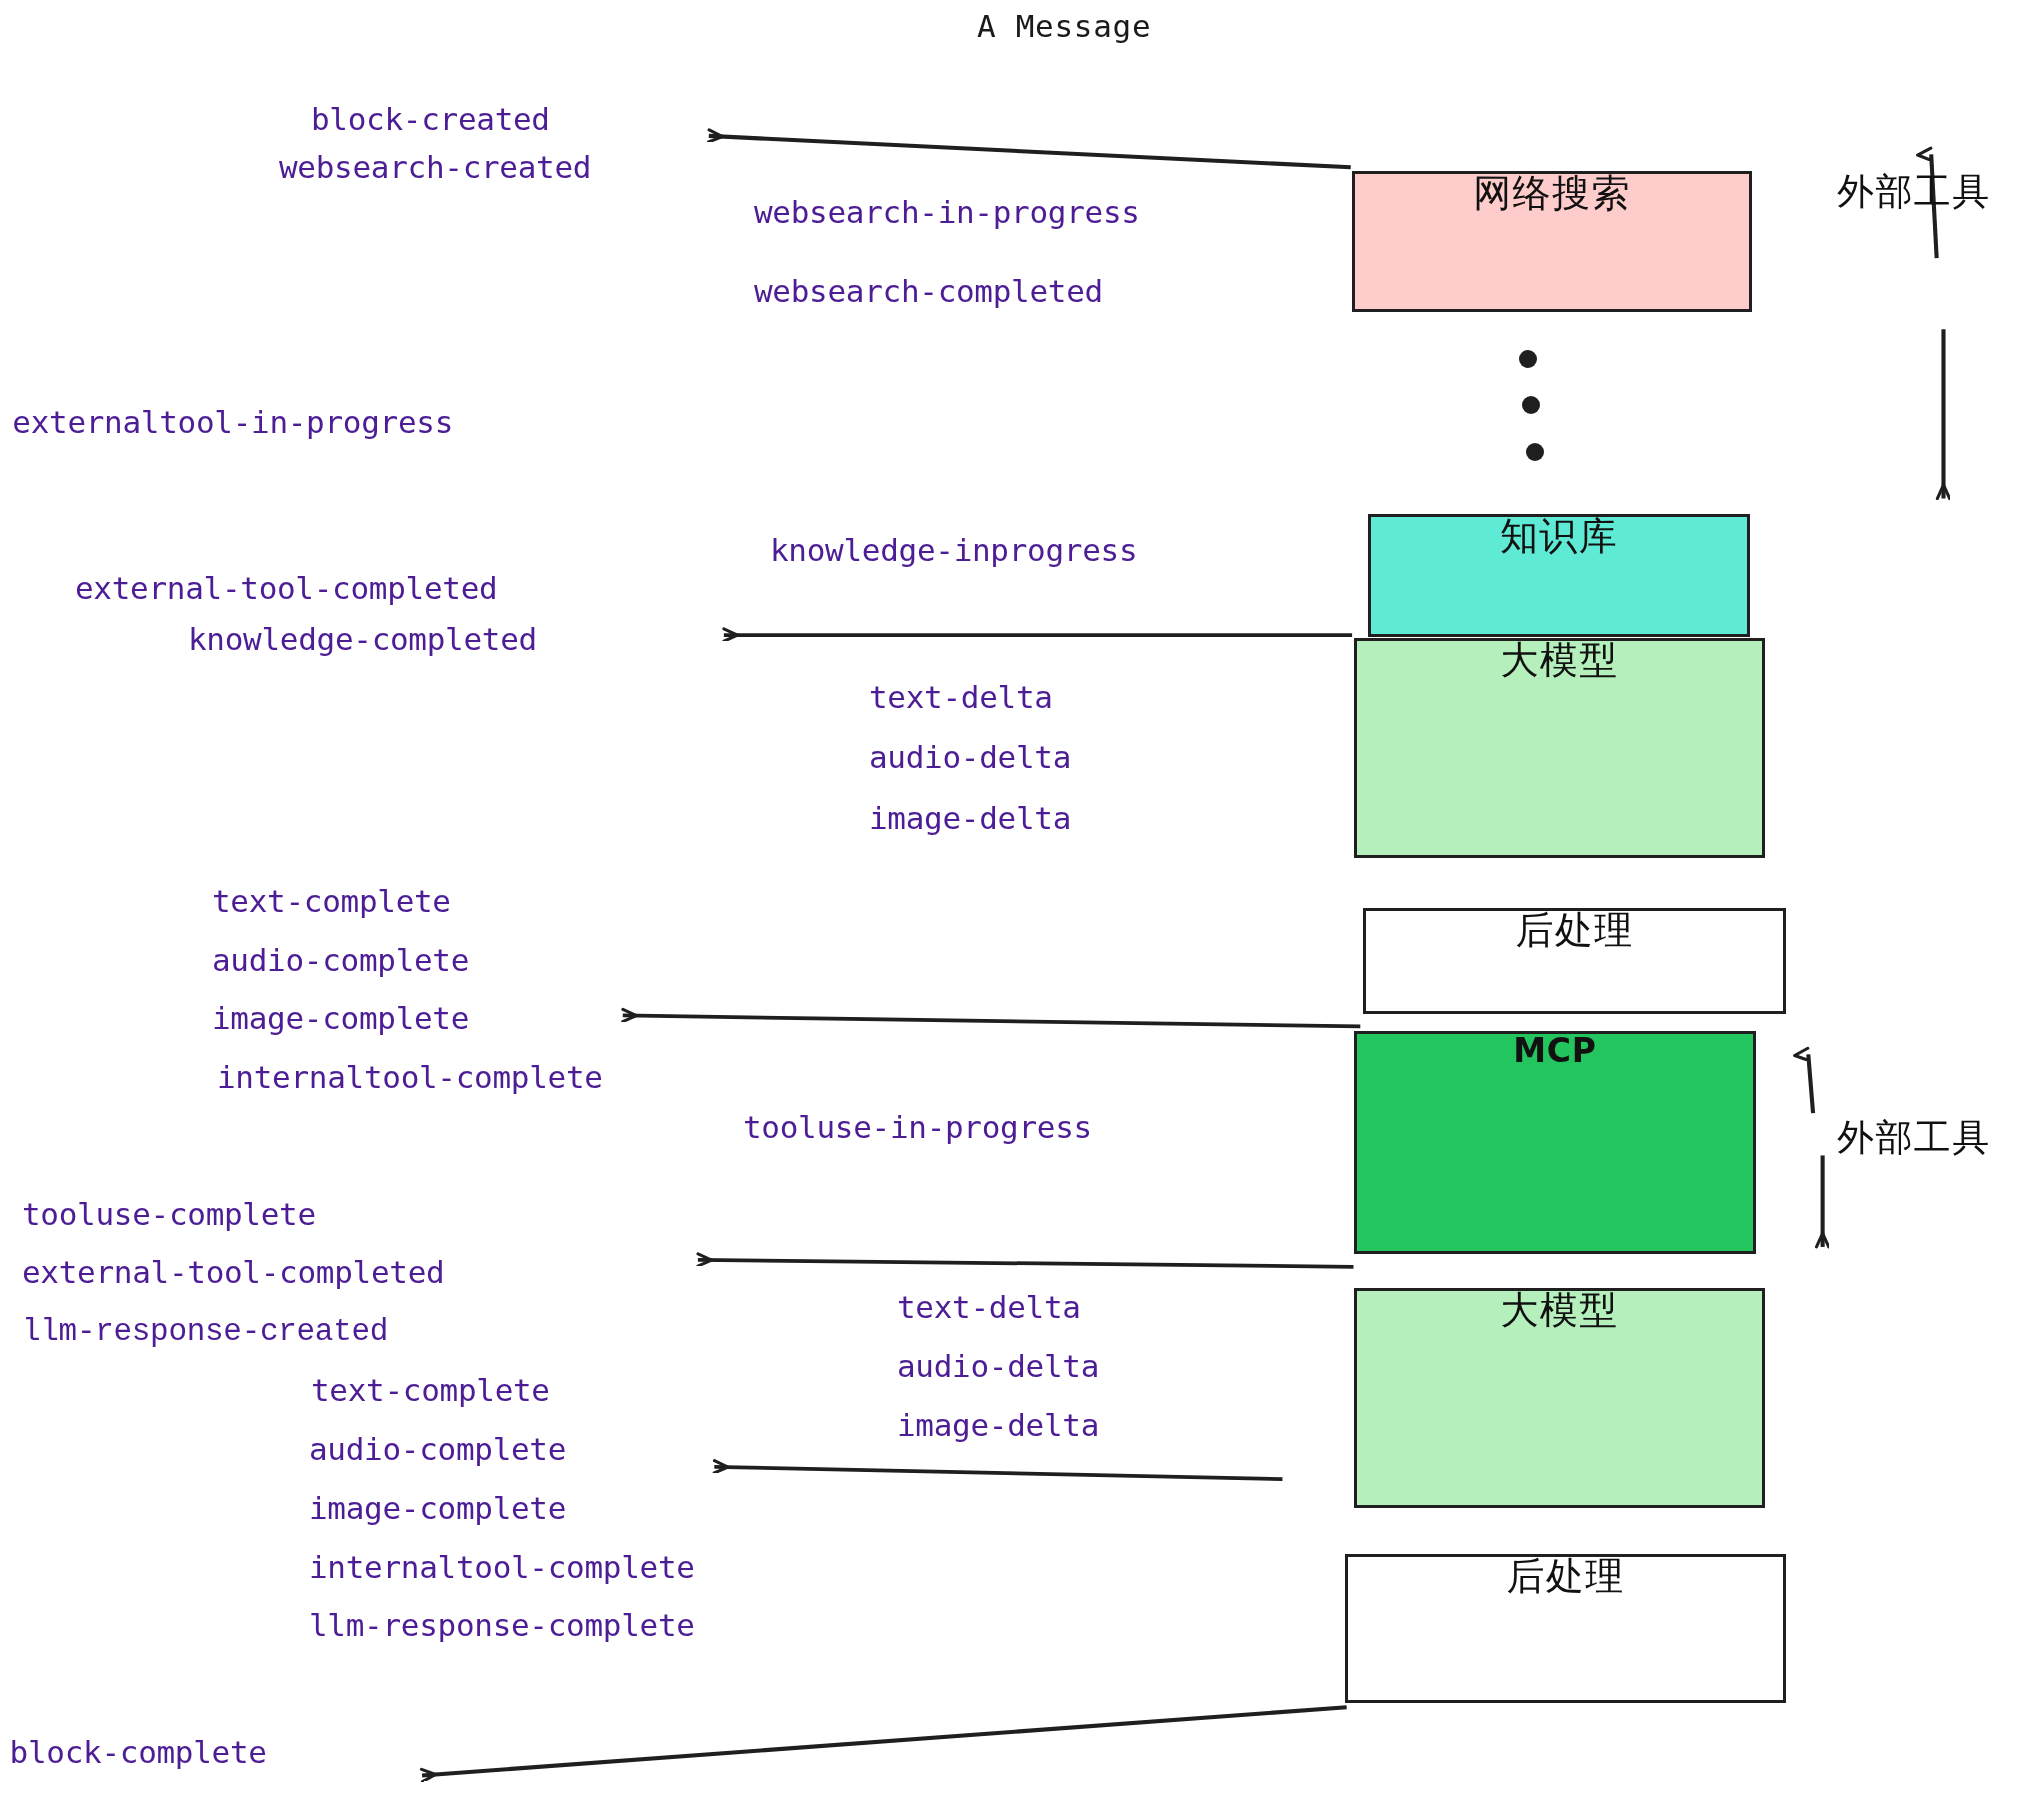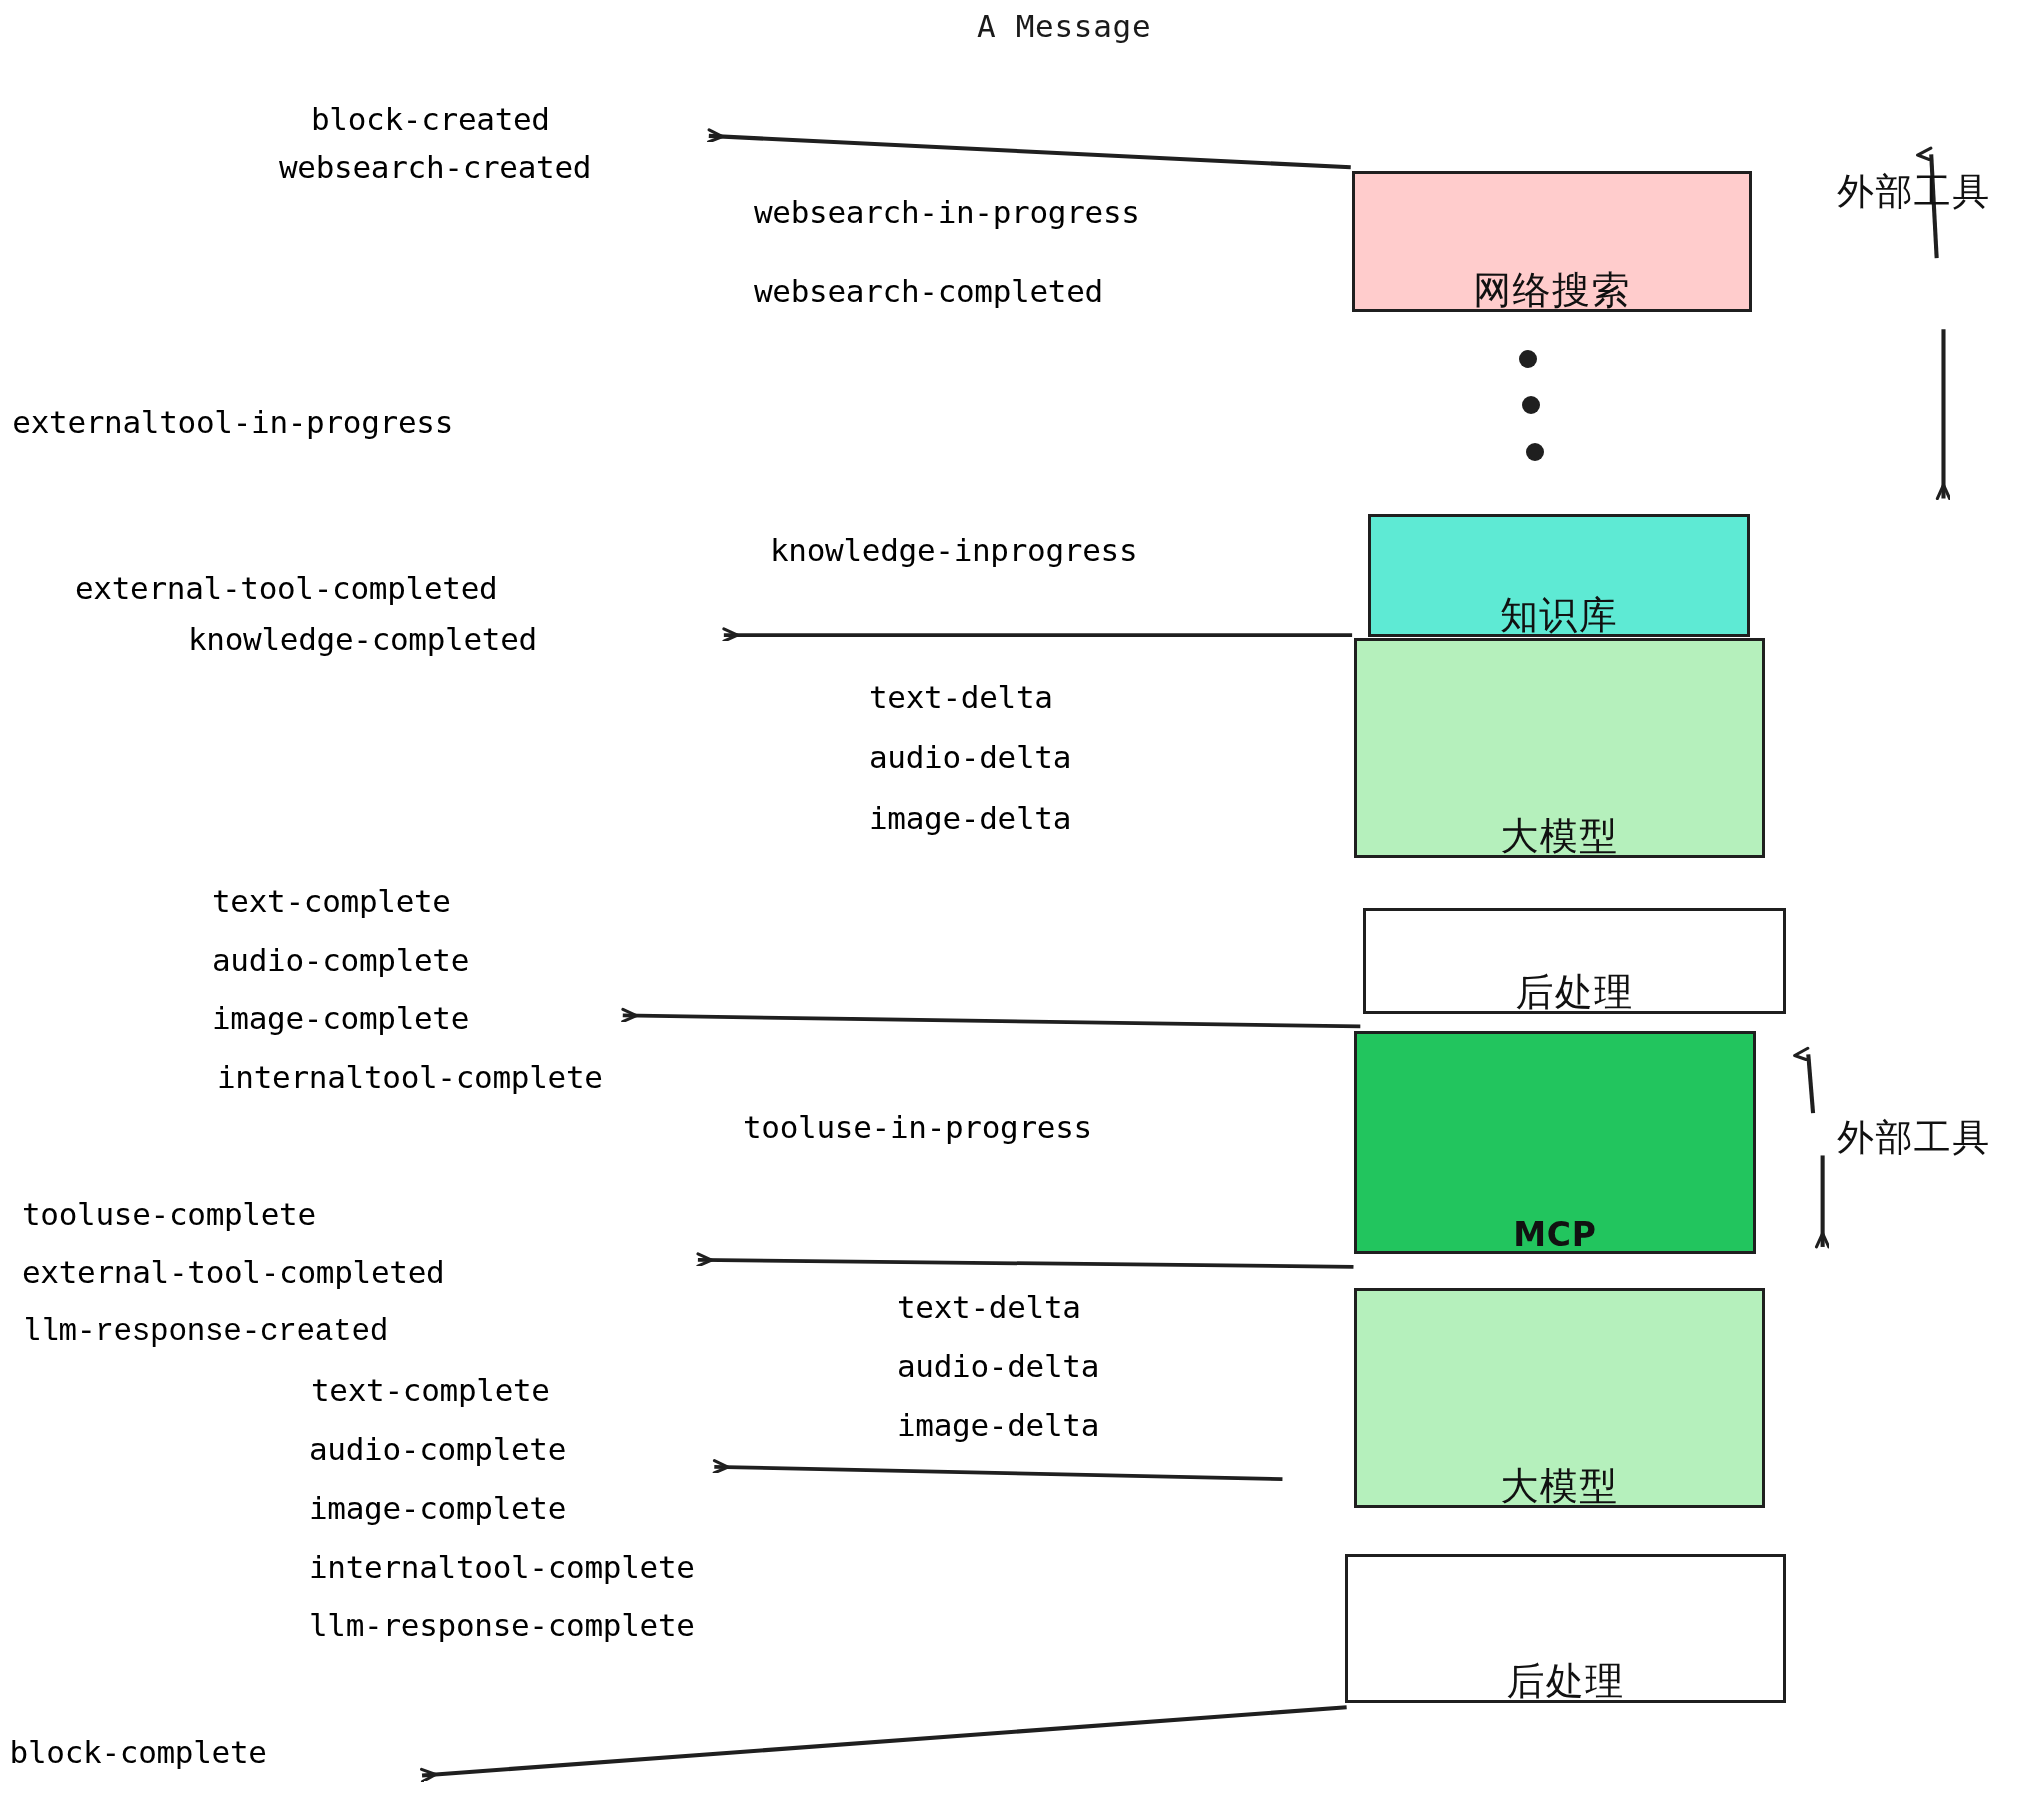--- a/index.html
+++ b/index.html
@@ -6,21 +6,21 @@
   #stage{
     position:relative;
     width:2035px;height:1796px;
     background:#ffffff;
     overflow:hidden;
     font-family:"DejaVu Sans Mono", monospace;
   }
   
   .evt{
     position:absolute;
-    color:#000000;
+    color:#4c1d95;
     font-family:"DejaVu Sans Mono", monospace;
     font-size:31px;
     line-height:1.0;
     white-space:nowrap;
     letter-spacing:-0.3px;
     font-weight:500;
   }
   
   .title{
     position:absolute;
@@ -29,21 +29,21 @@
     font-size:31px;
     white-space:nowrap;
     letter-spacing:0.7px;
   }
   
   .node{
     position:absolute;
     box-sizing:border-box;
     border:3.4px solid #1f1f1f;
     display:flex;
-    align-items:flex-end;
+    align-items:flex-start;
     justify-content:center;
     color:#111;
   }
   .node span{
     font-family:"DejaVu Sans", sans-serif;
     font-size:38px;
     letter-spacing:1.4px;
     line-height:1;
   }
   .node.mcp span{

